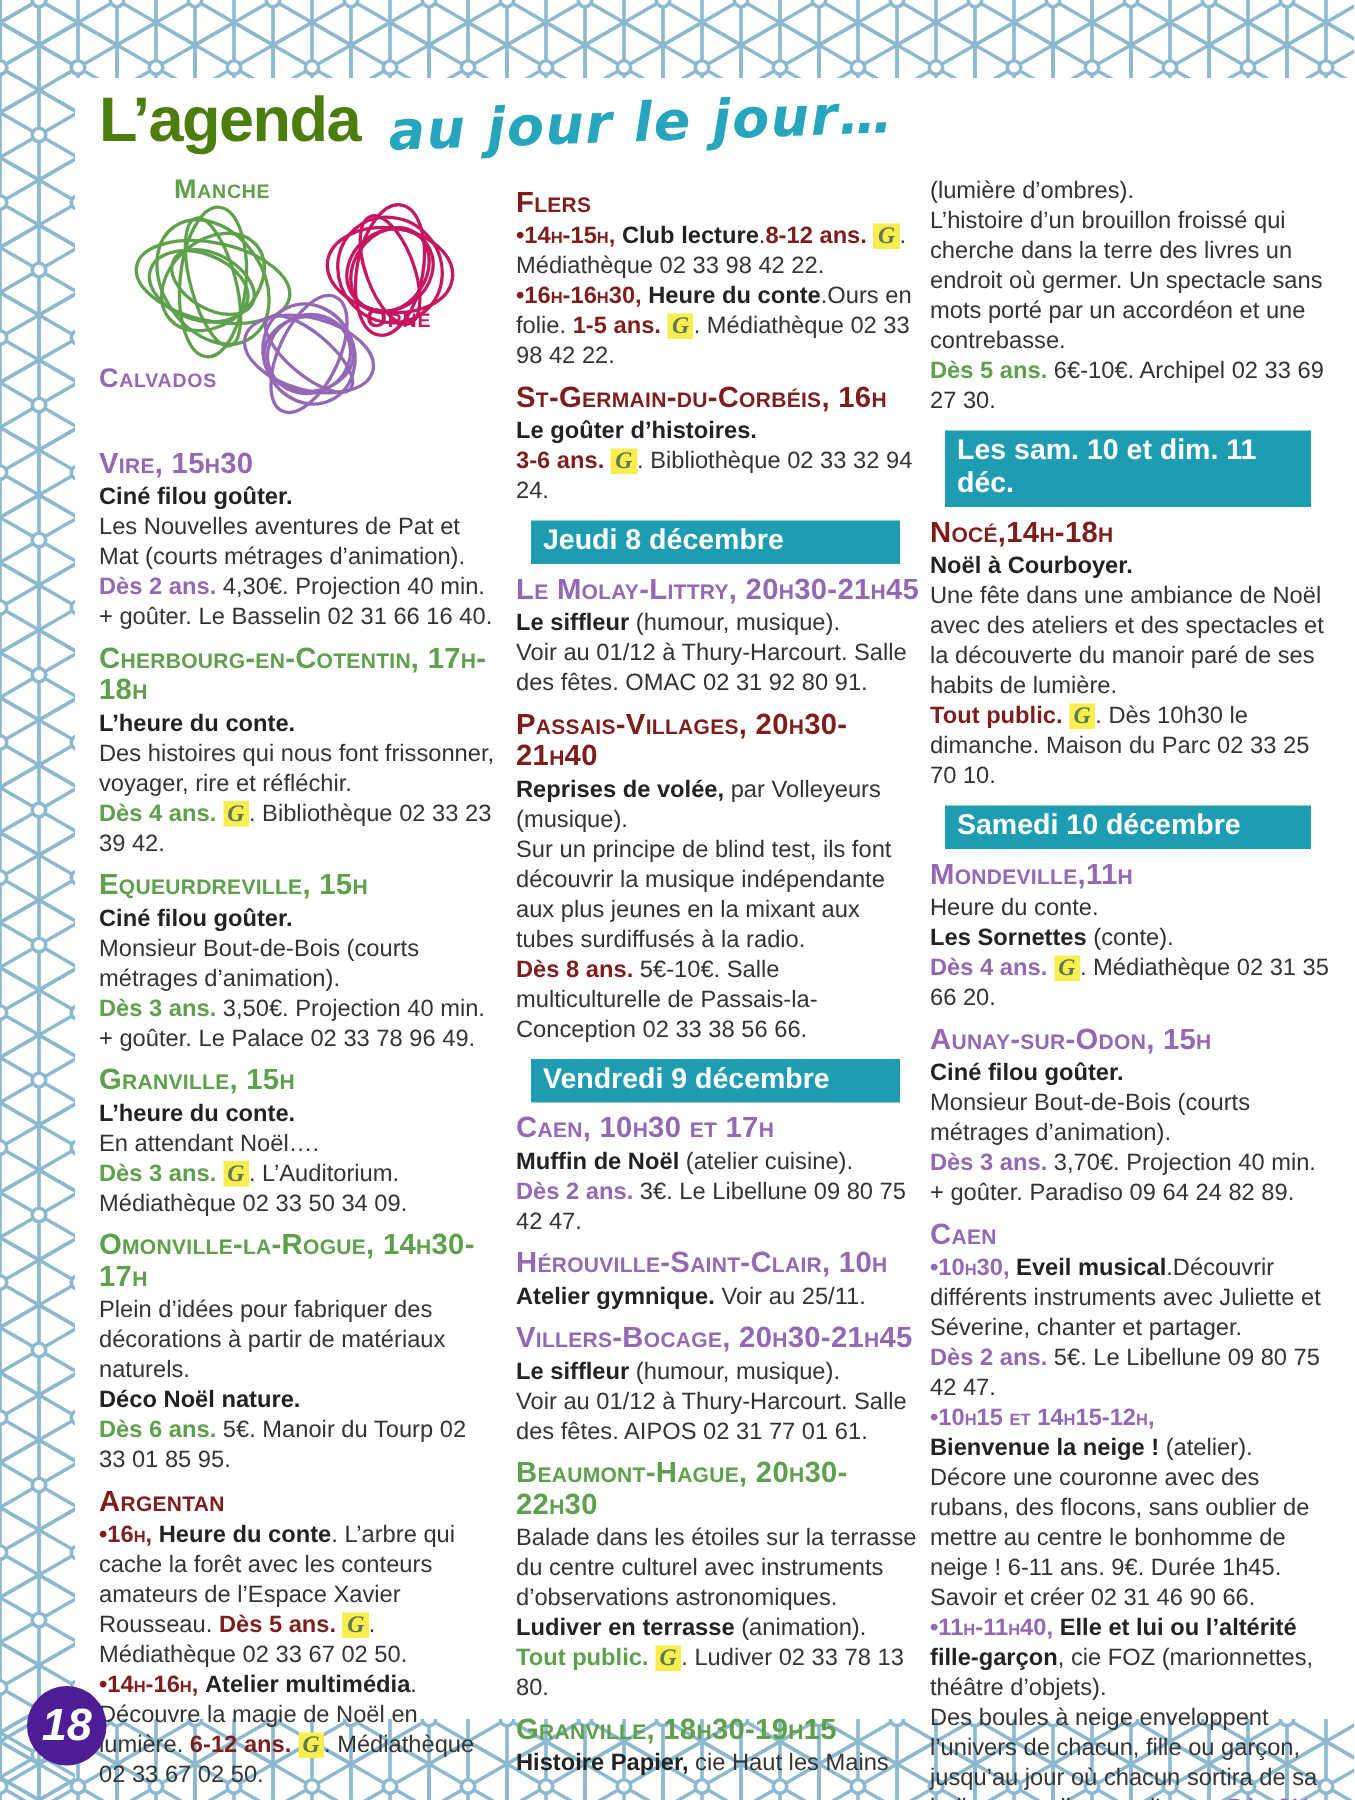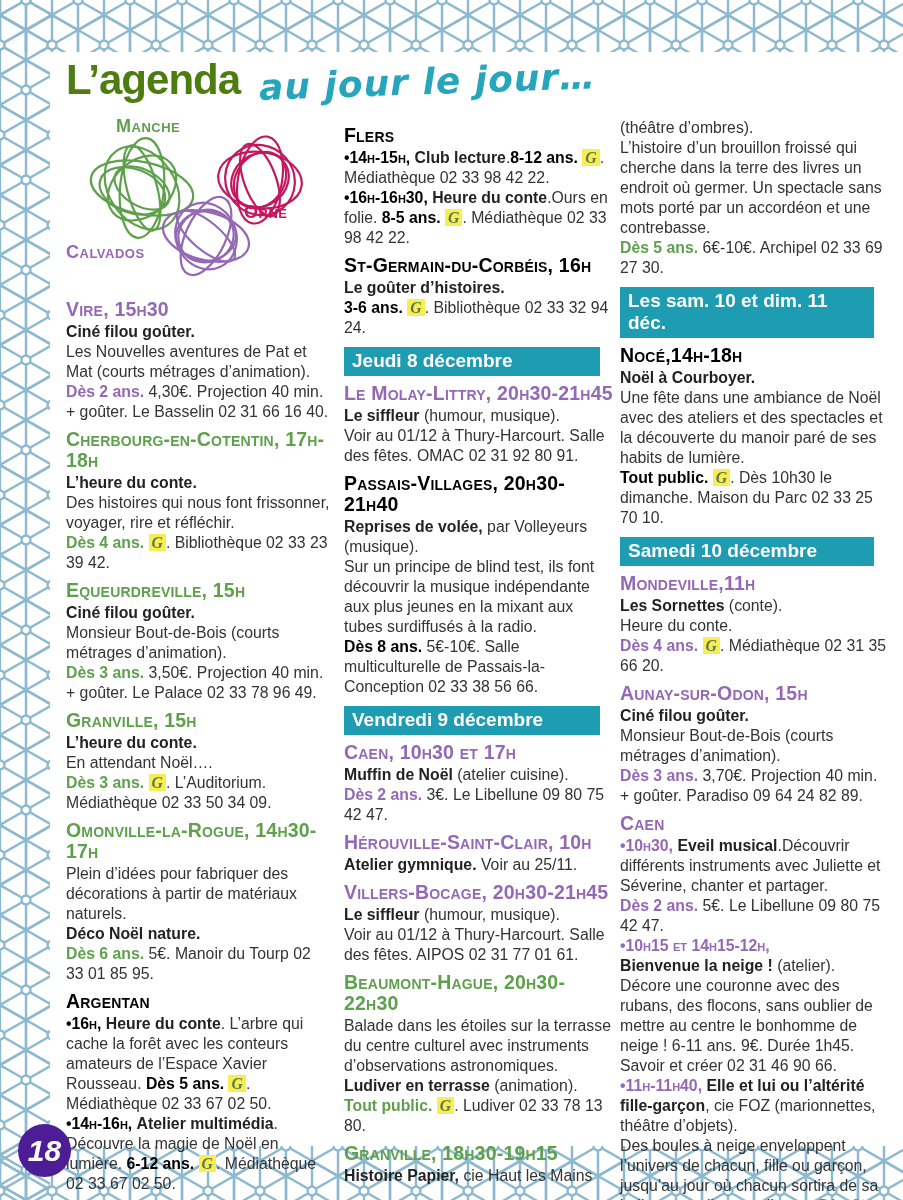--- a/index.html
+++ b/index.html
@@ -18,23 +18,23 @@
   .map-label{position:absolute;font-weight:bold;font-variant:small-caps;font-size:18px;letter-spacing:.5px;}
   .lbl-green{color:#5ea04c;left:52px;top:0px;}
   .lbl-pink{color:#c4175f;left:180px;top:86px;}
   .lbl-purple{color:#9468b4;left:2px;top:126px;text-align:center;}
   .col{position:absolute;z-index:2;font-size:15.8px;line-height:20px;}
   .col1{left:66px;top:292px;width:265px;}
   .col2{left:344px;top:118px;width:270px;}
   .col3{left:620px;top:118px;width:268px;}
   .city{font-variant:small-caps;font-weight:bold;font-size:19.5px;line-height:21px;
         margin:7px 0 2px;letter-spacing:.2px;}
-  .green{color:#5ea04c}.purple{color:#9468b4}.pink{color:#000000}
+  .green{color:#5ea04c}.purple{color:#9468b4}.pink{color:#7f1d1d}
   .banner{background:#1e9cb2;color:#fff;font-weight:bold;font-size:19px;line-height:22px;
-          padding:3px 8px 4px;margin:9px 14px 5px 0;}
+          padding:3px 8px 4px;margin:9px 14px 5px 10px;}
   .ev{margin:0;}
   .run-b{font-weight:bold;color:#222;}
   .run-age{font-weight:bold;}
   .run-time{font-weight:bold;font-variant:small-caps;}
   .run-g{background:#f9ee4f;font-style:italic;font-weight:bold;
          font-family:"Liberation Serif",serif;color:#5f7a50;padding:0 3px;}
   .pagenum{position:absolute;left:18px;top:1124px;width:53px;height:53px;border-radius:50%;
            background:#4c1d95;color:#fff;font-weight:bold;font-style:italic;font-size:30px;
            display:flex;align-items:center;justify-content:center;z-index:4;}
 </style>
@@ -124,21 +124,21 @@
       <p class="ev"><span class="run-n">Plein d’idées pour fabriquer des décorations à partir de matériaux naturels.</span></p>
       <p class="ev"><span class="run-b">Déco Noël nature.</span></p>
       <p class="ev"><span class="run-age green">Dès 6 ans.</span><span class="run-n"> 5€. Manoir du Tourp 02 33 01 85 95.</span></p>
       <div class="city pink">Argentan</div>
       <p class="ev"><span class="run-time pink">•16h, </span><span class="run-b">Heure du conte</span><span class="run-n">. L’arbre qui cache la forêt avec les conteurs amateurs de l’Espace Xavier Rousseau. </span><span class="run-age pink">Dès 5 ans.</span><span class="run-n"> </span><span class="run-g">G</span><span class="run-n">. Médiathèque 02 33 67 02 50.</span></p>
       <p class="ev"><span class="run-time pink">•14h-16h, </span><span class="run-b">Atelier multimédia</span><span class="run-n">. Découvre la magie de Noël en lumière. </span><span class="run-age pink">6-12 ans.</span><span class="run-n"> </span><span class="run-g">G</span><span class="run-n">. Médiathèque 02 33 67 02 50.</span></p>
     </div>
   <div class="col col2">
       <div class="city pink">Flers</div>
       <p class="ev"><span class="run-time pink">•14h-15h, </span><span class="run-b">Club lecture</span><span class="run-n">.</span><span class="run-age pink">8-12 ans.</span><span class="run-n"> </span><span class="run-g">G</span><span class="run-n">. Médiathèque 02 33 98 42 22.</span></p>
-      <p class="ev"><span class="run-time pink">•16h-16h30, </span><span class="run-b">Heure du conte</span><span class="run-n">.Ours en folie. </span><span class="run-age pink">8-5 ans.</span><span class="run-n"> </span><span class="run-g">G</span><span class="run-n">. Médiathèque 02 33 98 42 22.</span></p>
+      <p class="ev"><span class="run-time pink">•16h-16h30, </span><span class="run-b">Heure du conte</span><span class="run-n">.Ours en folie. </span><span class="run-age pink">1-5 ans.</span><span class="run-n"> </span><span class="run-g">G</span><span class="run-n">. Médiathèque 02 33 98 42 22.</span></p>
       <div class="city pink">St-Germain-du-Corbéis, 16h</div>
       <p class="ev"><span class="run-b">Le goûter d’histoires.</span></p>
       <p class="ev"><span class="run-age pink">3-6 ans.</span><span class="run-n"> </span><span class="run-g">G</span><span class="run-n">. Bibliothèque 02 33 32 94 24.</span></p>
       <div class="banner">Jeudi 8 décembre</div>
       <div class="city purple">Le Molay-Littry, 20h30-21h45</div>
       <p class="ev"><span class="run-b">Le siffleur</span><span class="run-n"> (humour, musique).</span></p>
       <p class="ev"><span class="run-n">Voir au 01/12 à Thury-Harcourt. Salle des fêtes. OMAC 02 31 92 80 91.</span></p>
       <div class="city pink">Passais-Villages, 20h30-21h40</div>
       <p class="ev"><span class="run-b">Reprises de volée,</span><span class="run-n"> par Volleyeurs (musique).</span></p>
       <p class="ev"><span class="run-n">Sur un principe de blind test, ils font découvrir la musique indépendante aux plus jeunes en la mixant aux tubes surdiffusés à la radio.</span></p>
@@ -153,32 +153,32 @@
       <p class="ev"><span class="run-b">Le siffleur</span><span class="run-n"> (humour, musique).</span></p>
       <p class="ev"><span class="run-n">Voir au 01/12 à Thury-Harcourt. Salle des fêtes. AIPOS 02 31 77 01 61.</span></p>
       <div class="city green">Beaumont-Hague, 20h30-22h30</div>
       <p class="ev"><span class="run-n">Balade dans les étoiles sur la terrasse du centre culturel avec instruments d’observations astronomiques.</span></p>
       <p class="ev"><span class="run-b">Ludiver en terrasse</span><span class="run-n"> (animation).</span></p>
       <p class="ev"><span class="run-age green">Tout public.</span><span class="run-n"> </span><span class="run-g">G</span><span class="run-n">. Ludiver 02 33 78 13 80.</span></p>
       <div class="city green">Granville, 18h30-19h15</div>
       <p class="ev"><span class="run-b">Histoire Papier,</span><span class="run-n"> cie Haut les Mains</span></p>
     </div>
   <div class="col col3">
-      <p class="ev"><span class="run-n">(théâtre d’ombres).</span></p>
+      <p class="ev"><span class="run-n">(lumière d’ombres).</span></p>
       <p class="ev"><span class="run-n">L’histoire d’un brouillon froissé qui cherche dans la terre des livres un endroit où germer. Un spectacle sans mots porté par un accordéon et une contrebasse.</span></p>
       <p class="ev"><span class="run-age green">Dès 5 ans.</span><span class="run-n"> 6€-10€. Archipel 02 33 69 27 30.</span></p>
       <div class="banner">Les sam. 10 et dim. 11 déc.</div>
       <div class="city pink">Nocé,14h-18h</div>
       <p class="ev"><span class="run-b">Noël à Courboyer.</span></p>
       <p class="ev"><span class="run-n">Une fête dans une ambiance de Noël avec des ateliers et des spectacles et la découverte du manoir paré de ses habits de lumière.</span></p>
       <p class="ev"><span class="run-age pink">Tout public.</span><span class="run-n"> </span><span class="run-g">G</span><span class="run-n">. Dès 10h30 le dimanche. Maison du Parc 02 33 25 70 10.</span></p>
       <div class="banner">Samedi 10 décembre</div>
       <div class="city purple">Mondeville,11h</div>
+      <p class="ev"><span class="run-n">Heure du conte.</span></p>
       <p class="ev"><span class="run-b">Les Sornettes</span><span class="run-n"> (conte).</span></p>
-      <p class="ev"><span class="run-n">Heure du conte.</span></p>
       <p class="ev"><span class="run-age purple">Dès 4 ans.</span><span class="run-n"> </span><span class="run-g">G</span><span class="run-n">. Médiathèque 02 31 35 66 20.</span></p>
       <div class="city purple">Aunay-sur-Odon, 15h</div>
       <p class="ev"><span class="run-b">Ciné filou goûter.</span></p>
       <p class="ev"><span class="run-n">Monsieur Bout-de-Bois (courts métrages d’animation).</span></p>
       <p class="ev"><span class="run-age purple">Dès 3 ans.</span><span class="run-n"> 3,70€. Projection 40 min. + goûter. Paradiso 09 64 24 82 89.</span></p>
       <div class="city purple">Caen</div>
       <p class="ev"><span class="run-time purple">•10h30, </span><span class="run-b">Eveil musical</span><span class="run-n">.Découvrir différents instruments avec Juliette et Séverine, chanter et partager.</span></p>
       <p class="ev"><span class="run-age purple">Dès 2 ans.</span><span class="run-n"> 5€. Le Libellune 09 80 75 42 47.</span></p>
       <p class="ev"><span class="run-time purple">•10h15 et 14h15-12h,</span></p>
       <p class="ev"><span class="run-b">Bienvenue la neige !</span><span class="run-n"> (atelier).</span></p>

